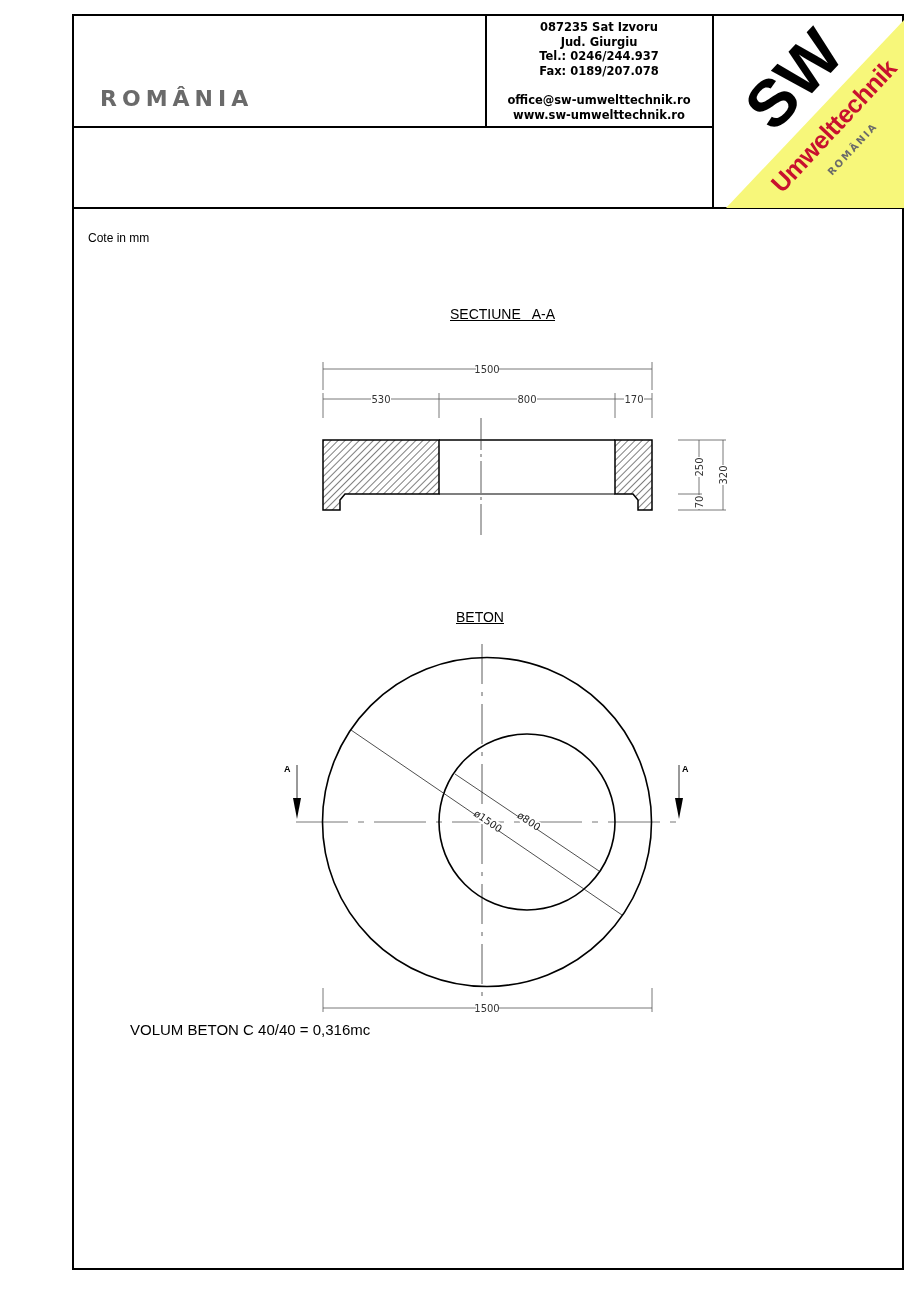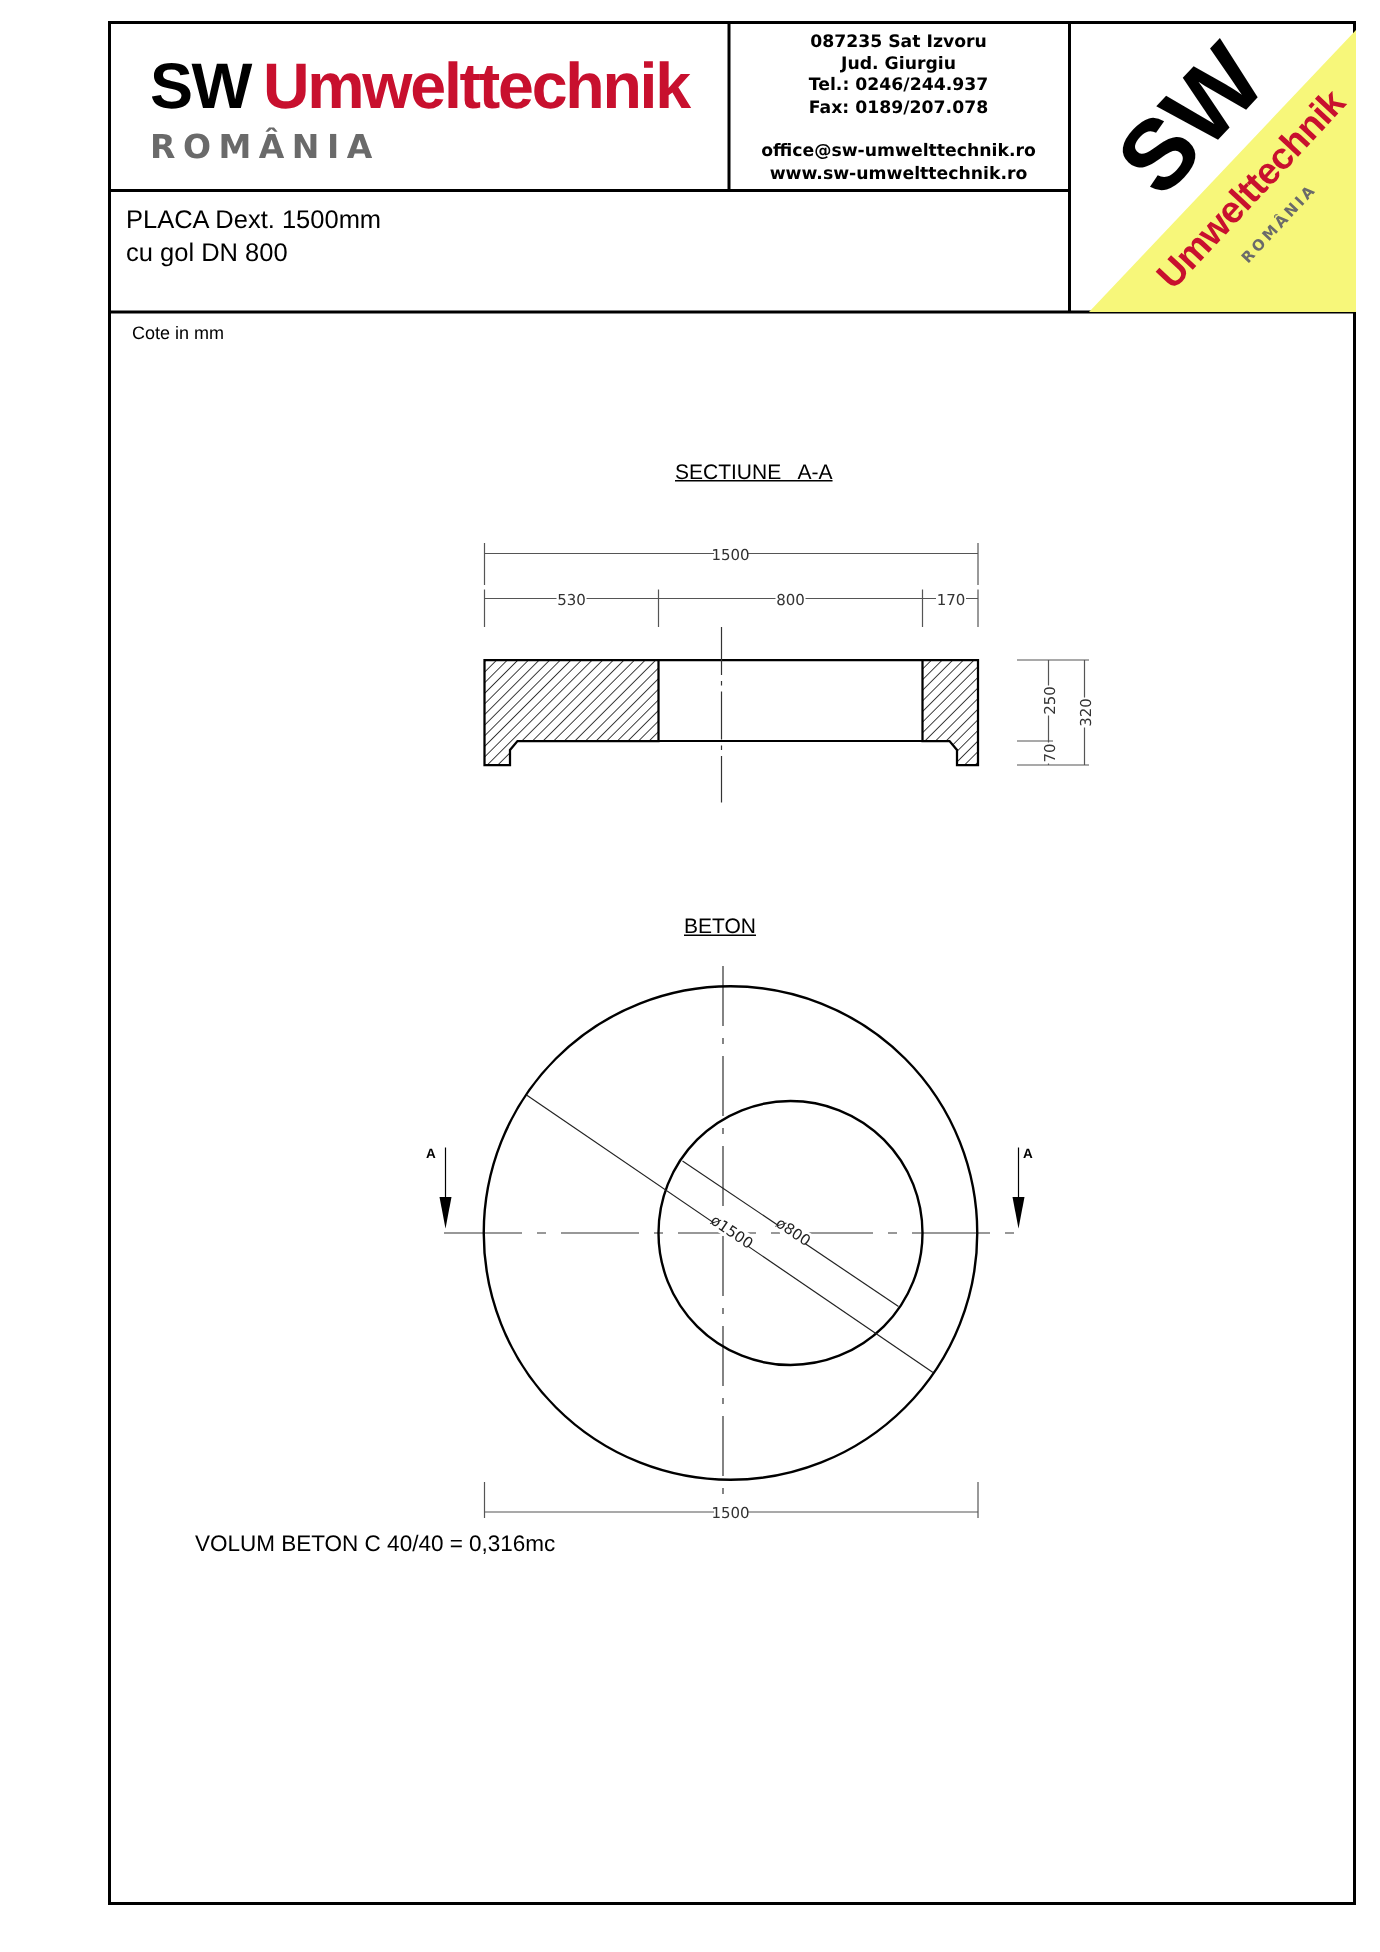--- a/index.html
+++ b/index.html
@@ -7,55 +7,48 @@
     .sheet { position: absolute; left: 72px; top: 14px; width: 832px; height: 1256px; border: 2px solid #000; box-sizing: border-box; }
     .hline { position: absolute; background: #000; }
     .vline { position: absolute; background: #000; }
     .brand { position: absolute; left: 26px; top: 18px; white-space: nowrap; }
     .brand-sw { font-family: "Liberation Sans", sans-serif; font-weight: 900; font-size: 43px; letter-spacing: -1px; color: #000; }
     .brand-um { font-family: "Liberation Sans", sans-serif; font-weight: 700; font-size: 43px; letter-spacing: -1.5px; color: #c8102e; margin-left: 8px; }
     .brand-ro { position: absolute; left: 26px; top: 70px; font-family: "DejaVu Sans", sans-serif; font-weight: 700; font-size: 22px; letter-spacing: 5px; color: #6a6a6a; }
     .contact { position: absolute; left: 412px; top: 4px; width: 226px; text-align: center; font-family: "DejaVu Sans", sans-serif; font-weight: 700; font-size: 11.5px; line-height: 14.5px; }
     .contact .gap { height: 15px; }
     .title { position: absolute; left: 10px; top: 120px; font-size: 17px; line-height: 22px; }
-    .units { position: absolute; left: 14px; top: 199px; font-size: 12px; }
+    .units { position: absolute; left: 14px; top: 215px; font-size: 12px; }
     .logo-box { position: absolute; left: 640px; top: 0; width: 190px; height: 192px; overflow: hidden; }
     .drawing { position: absolute; left: 0; top: 0; }
     .lbl { position: absolute; font-size: 14px; text-decoration: underline; }
     .volume { position: absolute; left: 56px; top: 1005px; font-size: 15px; }
   </style>
 </head>
 <body>
 
 <div class="sheet">
 
   <div class="hline" style="left:0; top:110px; width:640px; height:1.5px;"></div>
   <div class="hline" style="left:0; top:191px; width:830px; height:2px;"></div>
   <div class="vline" style="left:411px; top:0; width:1.5px; height:111px;"></div>
   <div class="vline" style="left:638px; top:0; width:1.5px; height:192px;"></div>
 
-  <div class="brand">
-    <span class="brand-sw">SW</span><span class="brand-um">Umwelttechnik</span>
-  </div>
   <div class="brand-ro">ROMÂNIA</div>
 
   <div class="contact">
     <div>087235 Sat Izvoru</div>
     <div>Jud. Giurgiu</div>
     <div>Tel.: 0246/244.937</div>
     <div>Fax: 0189/207.078</div>
     <div class="gap"></div>
     <div>office@sw-umwelttechnik.ro</div>
     <div>www.sw-umwelttechnik.ro</div>
   </div>
 
-  <div class="title">
-    <div>PLACA Dext. 1500mm</div>
-    <div>cu gol DN 800</div>
-  </div>
   <div class="units">Cote in mm</div>
 
   <div class="logo-box">
     <svg width="190" height="192" viewBox="0 0 190 192">
       <polygon points="190,4 190,192 12,192" fill="#f7f77a"></polygon>
       <g transform="translate(60,118) rotate(-47)">
         <text x="0" y="0" font-family="Liberation Sans, sans-serif" font-weight="900" font-size="66" fill="#000">SW</text>
       </g>
       <g transform="translate(68,178) rotate(-47)">
         <text x="0" y="0" font-family="Liberation Sans, sans-serif" font-weight="700" font-size="25" letter-spacing="-0.5" fill="#c8102e">Umwelttechnik</text>

